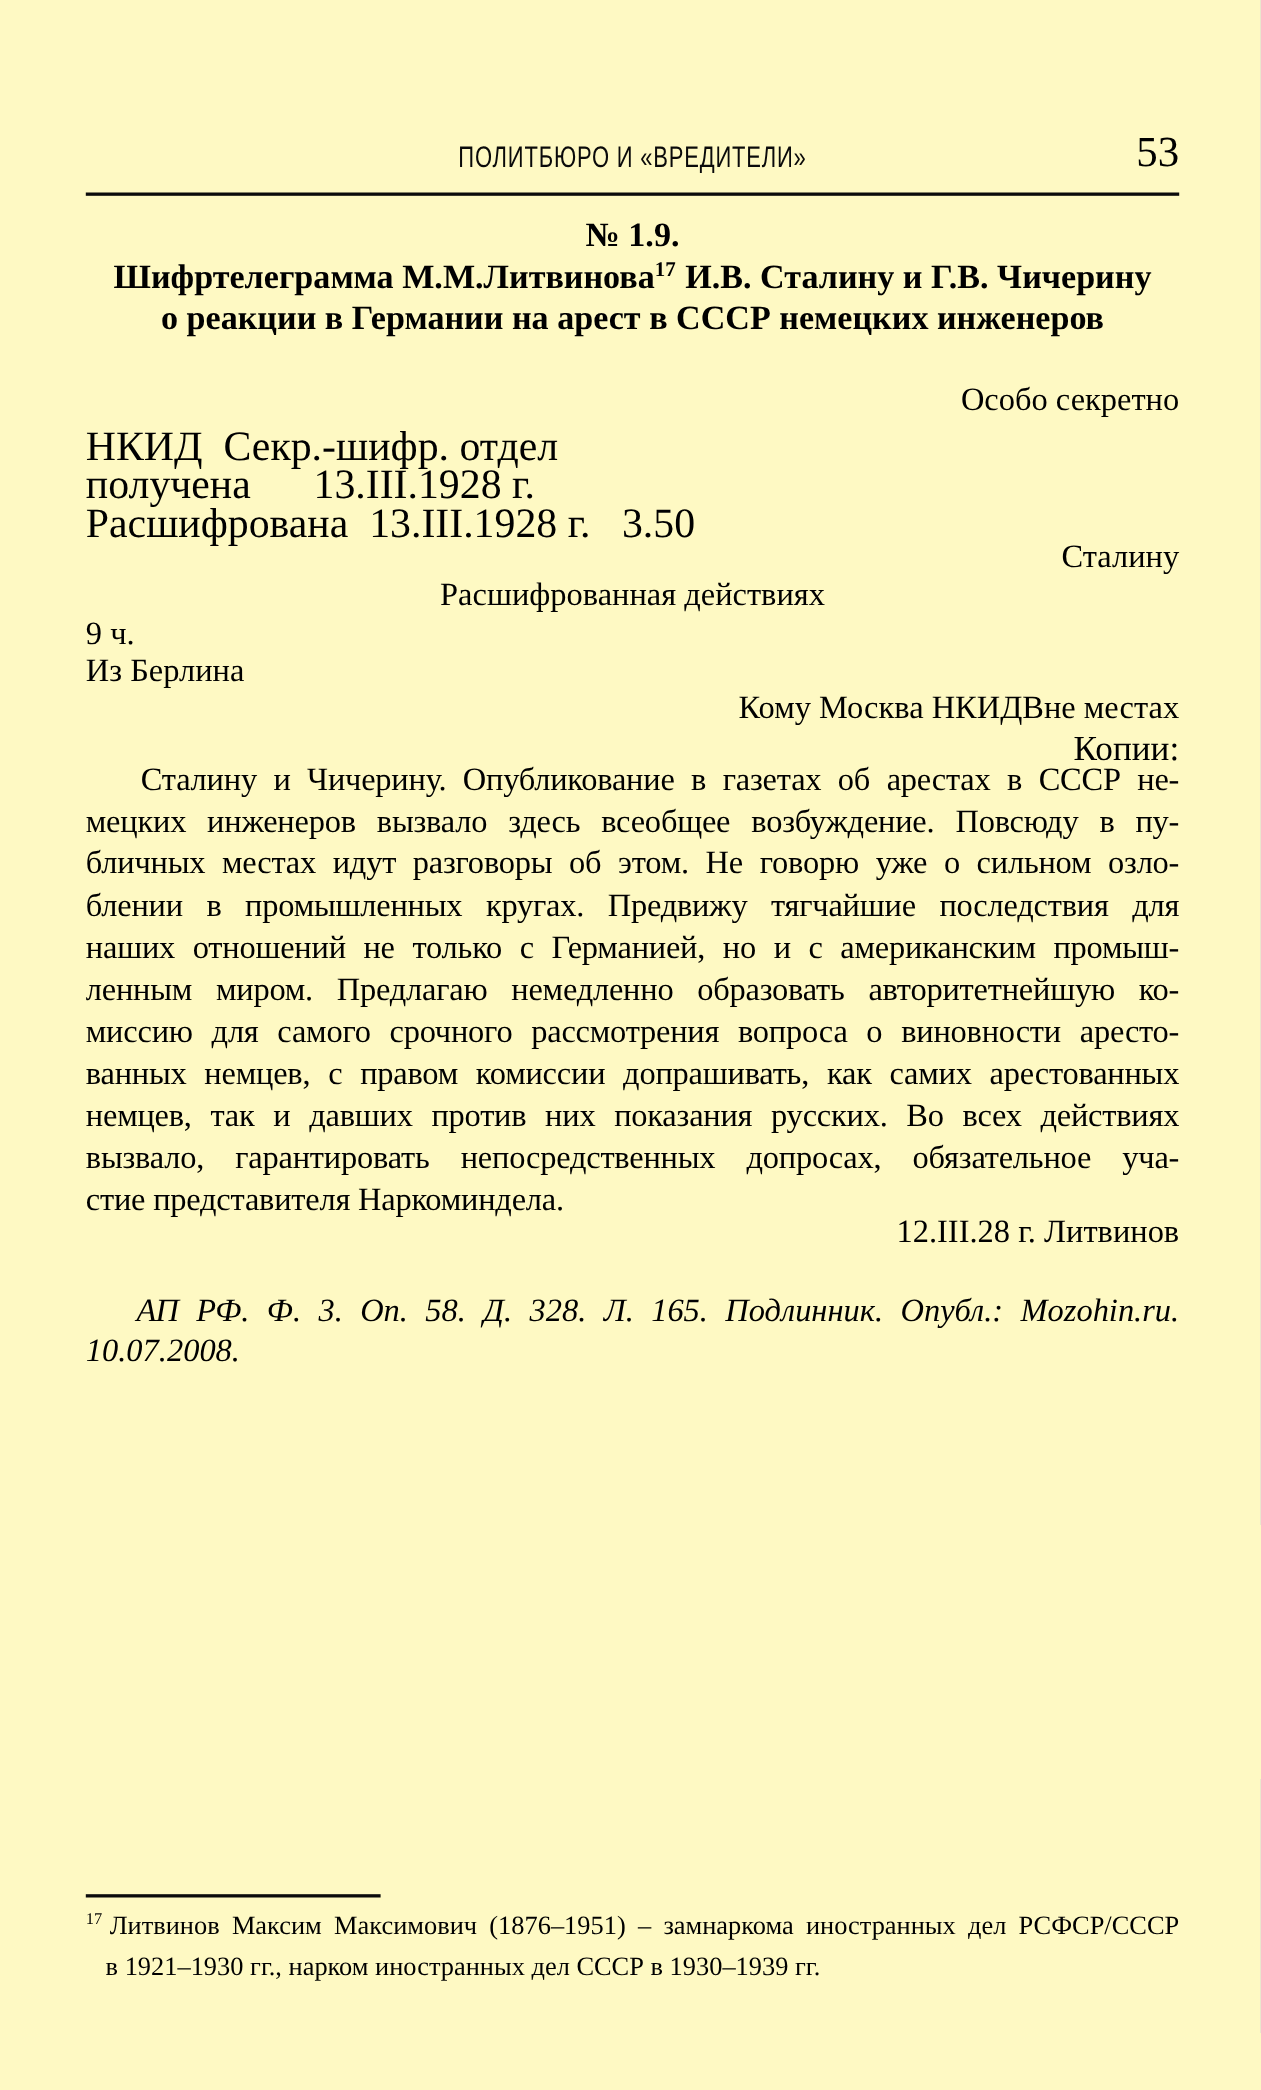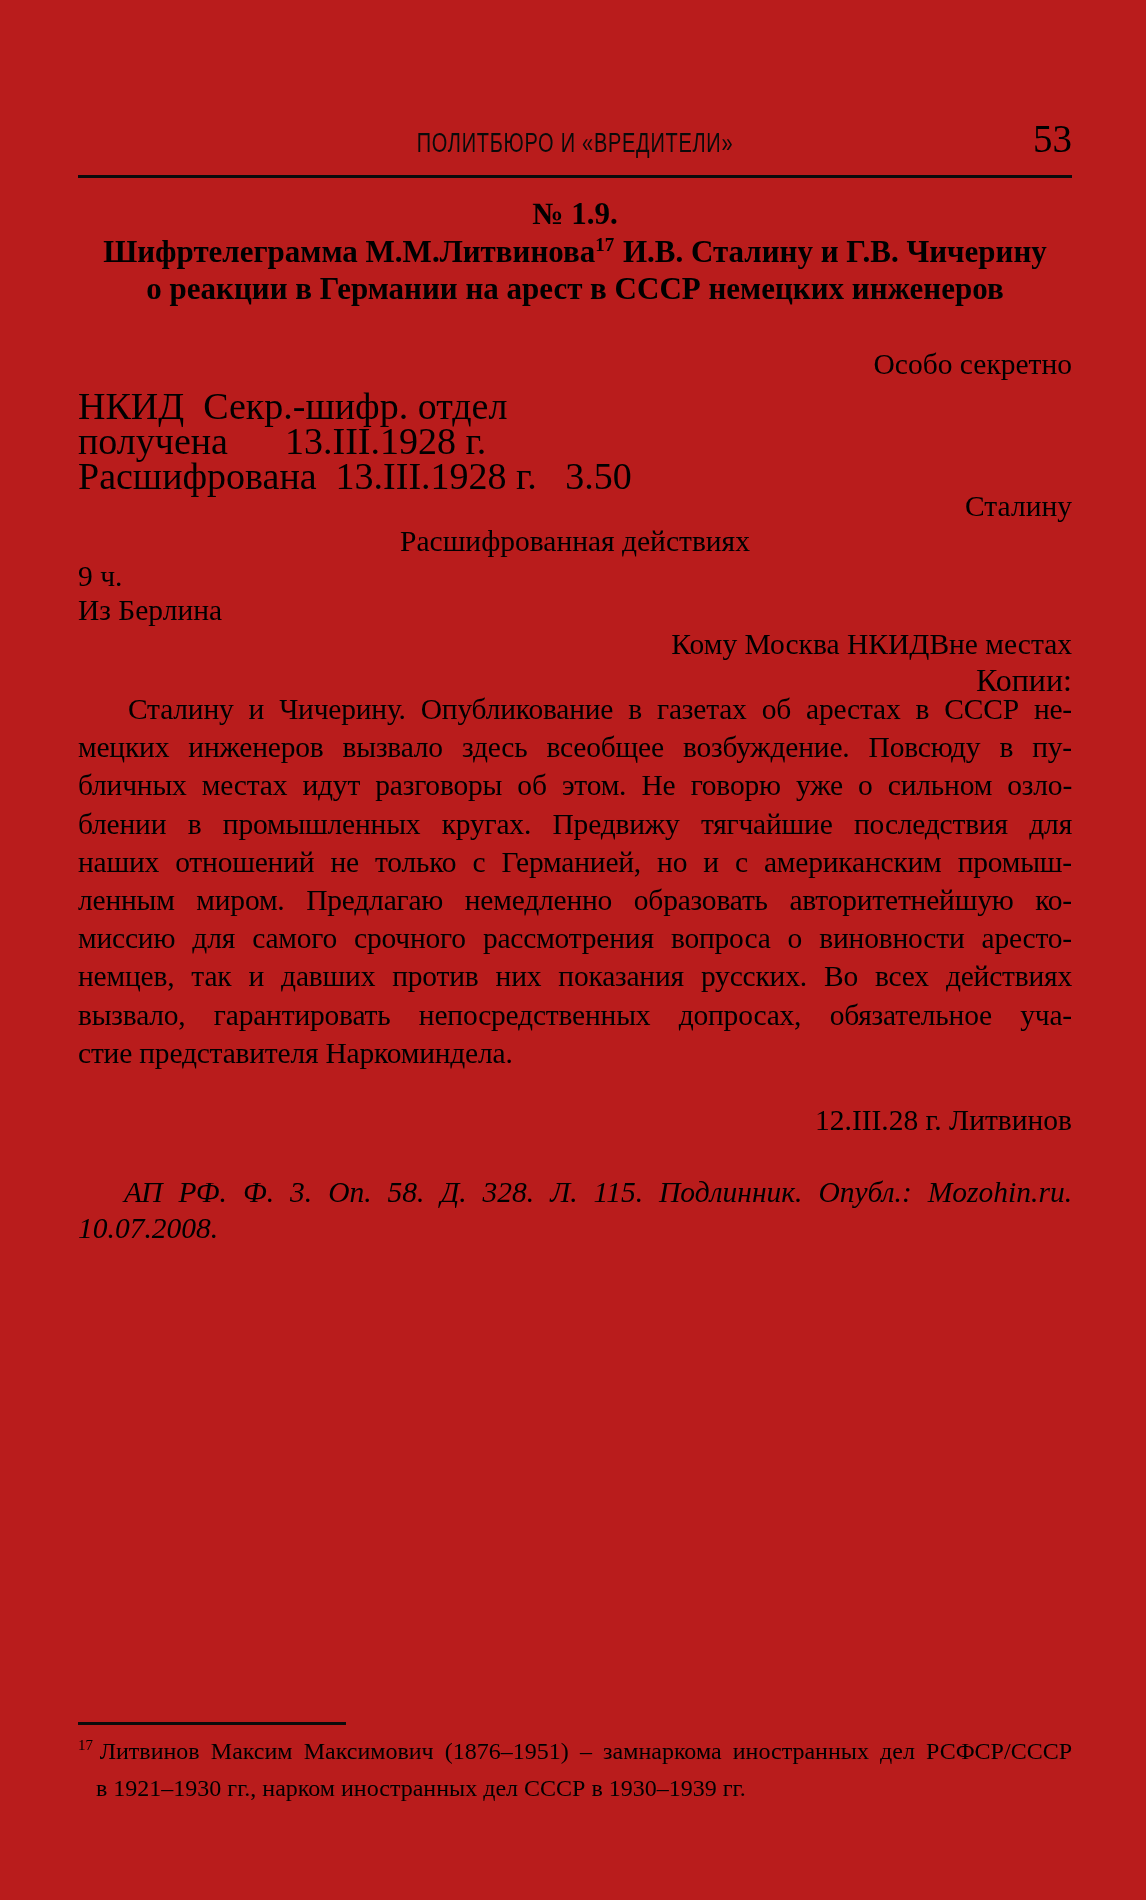--- a/index.html
+++ b/index.html
@@ -2,21 +2,21 @@
 <html><head>
 <meta charset="utf-8">
 <style>
   * { margin: 0; padding: 0; box-sizing: border-box; }
   html, body { background: #d8d8d8; }
   .page {
     position: relative;
     width: 1146px;
     height: 1900px;
     margin: 0 auto;
-    background: #b91c1c;
+    background: #fef9c3;
     color: #000;
     font-family: "Liberation Serif", serif;
     overflow: hidden;
   }
   .abs { position: absolute; left: 78px; width: 994px; }
   .center { text-align: center; }
   .right  { text-align: right; }
 
   
   .running-head { top: 128px; text-align: center; font-family: "Liberation Sans", sans-serif; font-size: 27px; letter-spacing: 1px; color: #0a0a0a; }
@@ -90,27 +90,28 @@
   <div class="abs right copies-label">Копии:</div>
 
   <div class="abs telegram-body">
     <div class="body-line first">Сталину и Чичерину. Опубликование в газетах об арестах в СССР не-</div>
     <div class="body-line">мецких инженеров вызвало здесь всеобщее возбуждение. Повсюду в пу-</div>
     <div class="body-line">бличных местах идут разговоры об этом. Не говорю уже о сильном озло-</div>
     <div class="body-line">блении в промышленных кругах. Предвижу тягчайшие последствия для</div>
     <div class="body-line">наших отношений не только с Германией, но и с американским промыш-</div>
     <div class="body-line">ленным миром. Предлагаю немедленно образовать авторитетнейшую ко-</div>
     <div class="body-line">миссию для самого срочного рассмотрения вопроса о виновности аресто-</div>
+    <div class="body-line">ванных немцев, с правом комиссии допрашивать, как самих арестованных</div>
     <div class="body-line">немцев, так и давших против них показания русских. Во всех действиях</div>
     <div class="body-line">вызвало, гарантировать непосредственных допросах, обязательное уча-</div>
     <div class="body-line last">стие представителя Наркоминдела.</div>
   </div>
 
   <div class="abs right signature-line">12.III.28 г. Литвинов</div>
 
-  <div class="abs source-1">АП РФ. Ф. 3. Оп. 58. Д. 328. Л. 115. Подлинник. Опубл.: Mozohin.ru.</div>
+  <div class="abs source-1">АП РФ. Ф. 3. Оп. 58. Д. 328. Л. 165. Подлинник. Опубл.: Mozohin.ru.</div>
   <div class="abs source-2">10.07.2008.</div>
 
   <div class="footnote-rule abs"></div>
   <div class="abs footnote-1"><sup class="fnref">17</sup><span class="after-sup">Литвинов Максим Максимович (1876–1951) – замнаркома иностранных дел РСФСР/СССР</span></div>
   <div class="abs footnote-2">в 1921–1930 гг., нарком иностранных дел СССР в 1930–1939 гг.</div>
 
 </div>
 
 </body></html>

